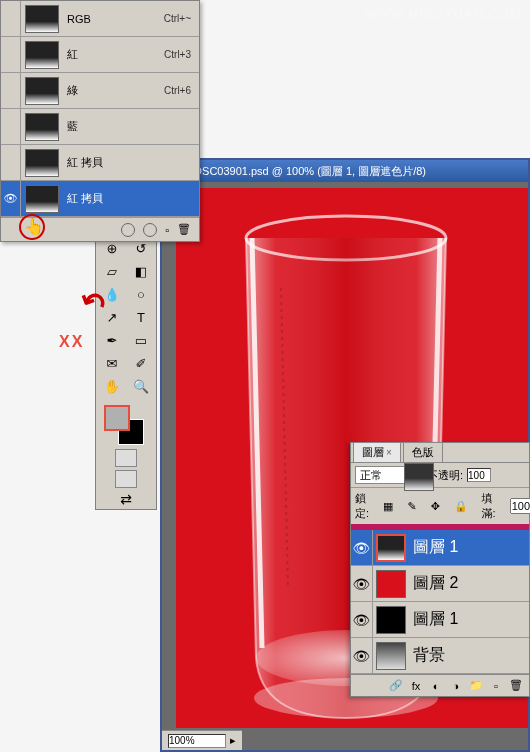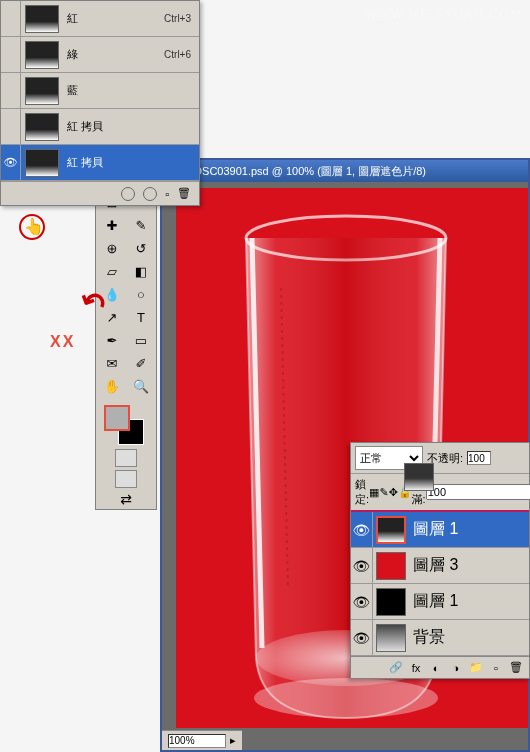--- a/index.html
+++ b/index.html
@@ -18,21 +18,21 @@
 .ft-icon{width:14px;height:14px;border:1px solid #666;border-radius:50%}
 
 
 .hand-marker{position:absolute;left:19px;top:214px;width:26px;height:26px;border:2px solid #c00;border-radius:50%;z-index:20}
 .hand-cursor{position:absolute;left:24px;top:217px;z-index:21;font-size:16px}
 
 
 .arrow{position:absolute;left:80px;top:285px;font-size:30px;color:#c00;font-weight:bold;z-index:15;transform:rotate(25deg)}
 
 
-.xx{position:absolute;left:50px;top:333px;color:#e74c3c;font-size:16px;font-weight:bold;z-index:5;letter-spacing:2px}
+.xx{position:absolute;left:59px;top:333px;color:#e74c3c;font-size:16px;font-weight:bold;z-index:5;letter-spacing:2px}
 
 
 .tools{position:absolute;left:95px;top:140px;width:62px;background:#d4d0c8;border:1px solid #808080;border-top:3px solid #3b5998;z-index:8;padding:2px}
 .tool-grid{display:grid;grid-template-columns:1fr 1fr;gap:1px}
 .tool{width:28px;height:22px;background:#d4d0c8;border:1px solid #d4d0c8;display:flex;align-items:center;justify-content:center;font-size:13px;cursor:pointer}
 .swatches{margin-top:4px;position:relative;height:42px}
 .fg-sw{position:absolute;left:6px;top:4px;width:26px;height:26px;background:#b0b0b0;border:2px solid #e74c3c;z-index:2}
 .bg-sw{position:absolute;left:20px;top:18px;width:26px;height:26px;background:#000;border:1px solid #fff;z-index:1}
 .tool-bottom{display:flex;flex-direction:column;gap:3px;margin-top:6px;align-items:center}
 .tb-icon{width:22px;height:18px;border:1px solid #888;background:#ddd}
@@ -47,24 +47,24 @@
 .status{position:absolute;left:0;bottom:0;height:20px;background:#d4d0c8;border-top:1px solid #888;display:flex;align-items:center;padding:0 6px;font-size:10px;gap:4px}
 .status input{width:58px;height:14px;font-size:10px;border:1px inset #888}
 
 
 .layers{position:absolute;right:0;top:442px;width:180px;background:#d4d0c8;border:1px solid #808080;box-shadow:-2px 2px 4px rgba(0,0,0,0.3);z-index:30}
 .lay-tabs{display:flex;height:20px;background:#d4d0c8;border-bottom:1px solid #888;align-items:flex-end}
 .lay-tab{padding:2px 8px;background:#d4d0c8;border:1px solid #888;border-bottom:none;font-size:11px;margin-left:2px}
 .lay-tab.active{background:#e8e8e8}
 .lay-tab-x{margin-left:2px;font-size:10px;color:#666}
 .lay-opts{display:flex;align-items:center;padding:3px 4px;gap:4px;border-bottom:1px solid #999}
-.lay-opts select{width:68px;height:24px;font-size:11px;border:1px solid #888;background:#fff}
+.lay-opts select{width:68px;height:18px;font-size:11px;border:1px solid #888;background:#fff}
 .lay-opts-lbl{font-size:11px}
 .lay-opts input{width:24px;height:14px;font-size:10px;border:1px inset #888}
-.lay-lock{display:flex;align-items:center;padding:3px 4px;gap:0;border-bottom:2px solid #be185d;font-size:11px}
+.lay-lock{display:flex;align-items:center;padding:3px 4px;gap:14px;border-bottom:6px solid #be185d;font-size:11px}
 .lock-ic{width:14px;height:14px;display:inline-flex;align-items:center;justify-content:center;font-size:11px}
 .lay-row{display:flex;align-items:center;height:36px;border-bottom:1px solid #999;background:#d4d0c8}
 .lay-row.selected{background:#316ac5;color:#fff}
 .lay-vis{width:22px;height:36px;border-right:1px solid #999;display:flex;align-items:center;justify-content:center;font-size:14px}
 .lay-thumb{width:30px;height:28px;margin:0 3px;border:1px solid #666}
 .lay-thumb.red{background:#d8101c}
 .lay-thumb.black{background:#000}
 .lay-thumb.glass{background:linear-gradient(to bottom,#333 0%,#333 55%,#eee 100%)}
 .lay-thumb.mask{background:linear-gradient(to bottom,#222 0%,#222 55%,#fff 100%);border:2px solid #e74c3c}
 .lay-thumb.bg{background:linear-gradient(to bottom,#444,#ddd)}
@@ -73,20 +73,26 @@
 .lf-ic{width:14px;height:14px;font-size:11px;display:inline-flex;align-items:center;justify-content:center}
 
 .watermark{position:absolute;right:8px;top:6px;color:rgba(255,255,255,0.35);font-size:13px;z-index:50;letter-spacing:1px}
 </style>
 </head>
 <body>
 
 <div class="watermark">WWW.MISSYUAN.COM</div>
 
 <div class="channels">
+  <div class="ch-row">
+    <div class="ch-vis"></div>
+    <div class="ch-thumb"></div>
+    <div class="ch-name">RGB</div>
+    <div class="ch-short">Ctrl+~</div>
+  </div>
   <div class="ch-row">
     <div class="ch-vis"></div>
     <div class="ch-thumb"></div>
     <div class="ch-name">紅</div>
     <div class="ch-short">Ctrl+3</div>
   </div>
   <div class="ch-row">
     <div class="ch-vis"></div>
     <div class="ch-thumb"></div>
     <div class="ch-name">綠</div>
@@ -187,20 +193,24 @@
       </svg>
     </div>
   </div>
   <div class="status">
     <input value="100%" style="">
     <span>▸</span>
   </div>
 </div>
 
 <div class="layers">
+  <div class="lay-tabs">
+    <div class="lay-tab active"><span>圖層</span><span class="lay-tab-x">×</span></div>
+    <div class="lay-tab">色版</div>
+  </div>
   <div class="lay-opts">
     <select><option>正常</option></select>
     <span class="lay-opts-lbl">不透明:</span>
     <input value="100" style="">
   </div>
   <div class="lay-lock">
     <span>鎖定:</span>
     <span class="lock-ic">▦</span>
     <span class="lock-ic">✎</span>
     <span class="lock-ic">✥</span>
@@ -210,21 +220,21 @@
   </div>
   <div class="lay-row selected">
     <div class="lay-vis">👁</div>
     <div class="lay-thumb glass"></div>
     <div class="lay-thumb mask"></div>
     <div class="lay-name">圖層 1</div>
   </div>
   <div class="lay-row">
     <div class="lay-vis">👁</div>
     <div class="lay-thumb red"></div>
-    <div class="lay-name">圖層 3</div>
+    <div class="lay-name">圖層 2</div>
   </div>
   <div class="lay-row">
     <div class="lay-vis">👁</div>
     <div class="lay-thumb black"></div>
     <div class="lay-name">圖層 1</div>
   </div>
   <div class="lay-row">
     <div class="lay-vis">👁</div>
     <div class="lay-thumb bg"></div>
     <div class="lay-name">背景</div>

